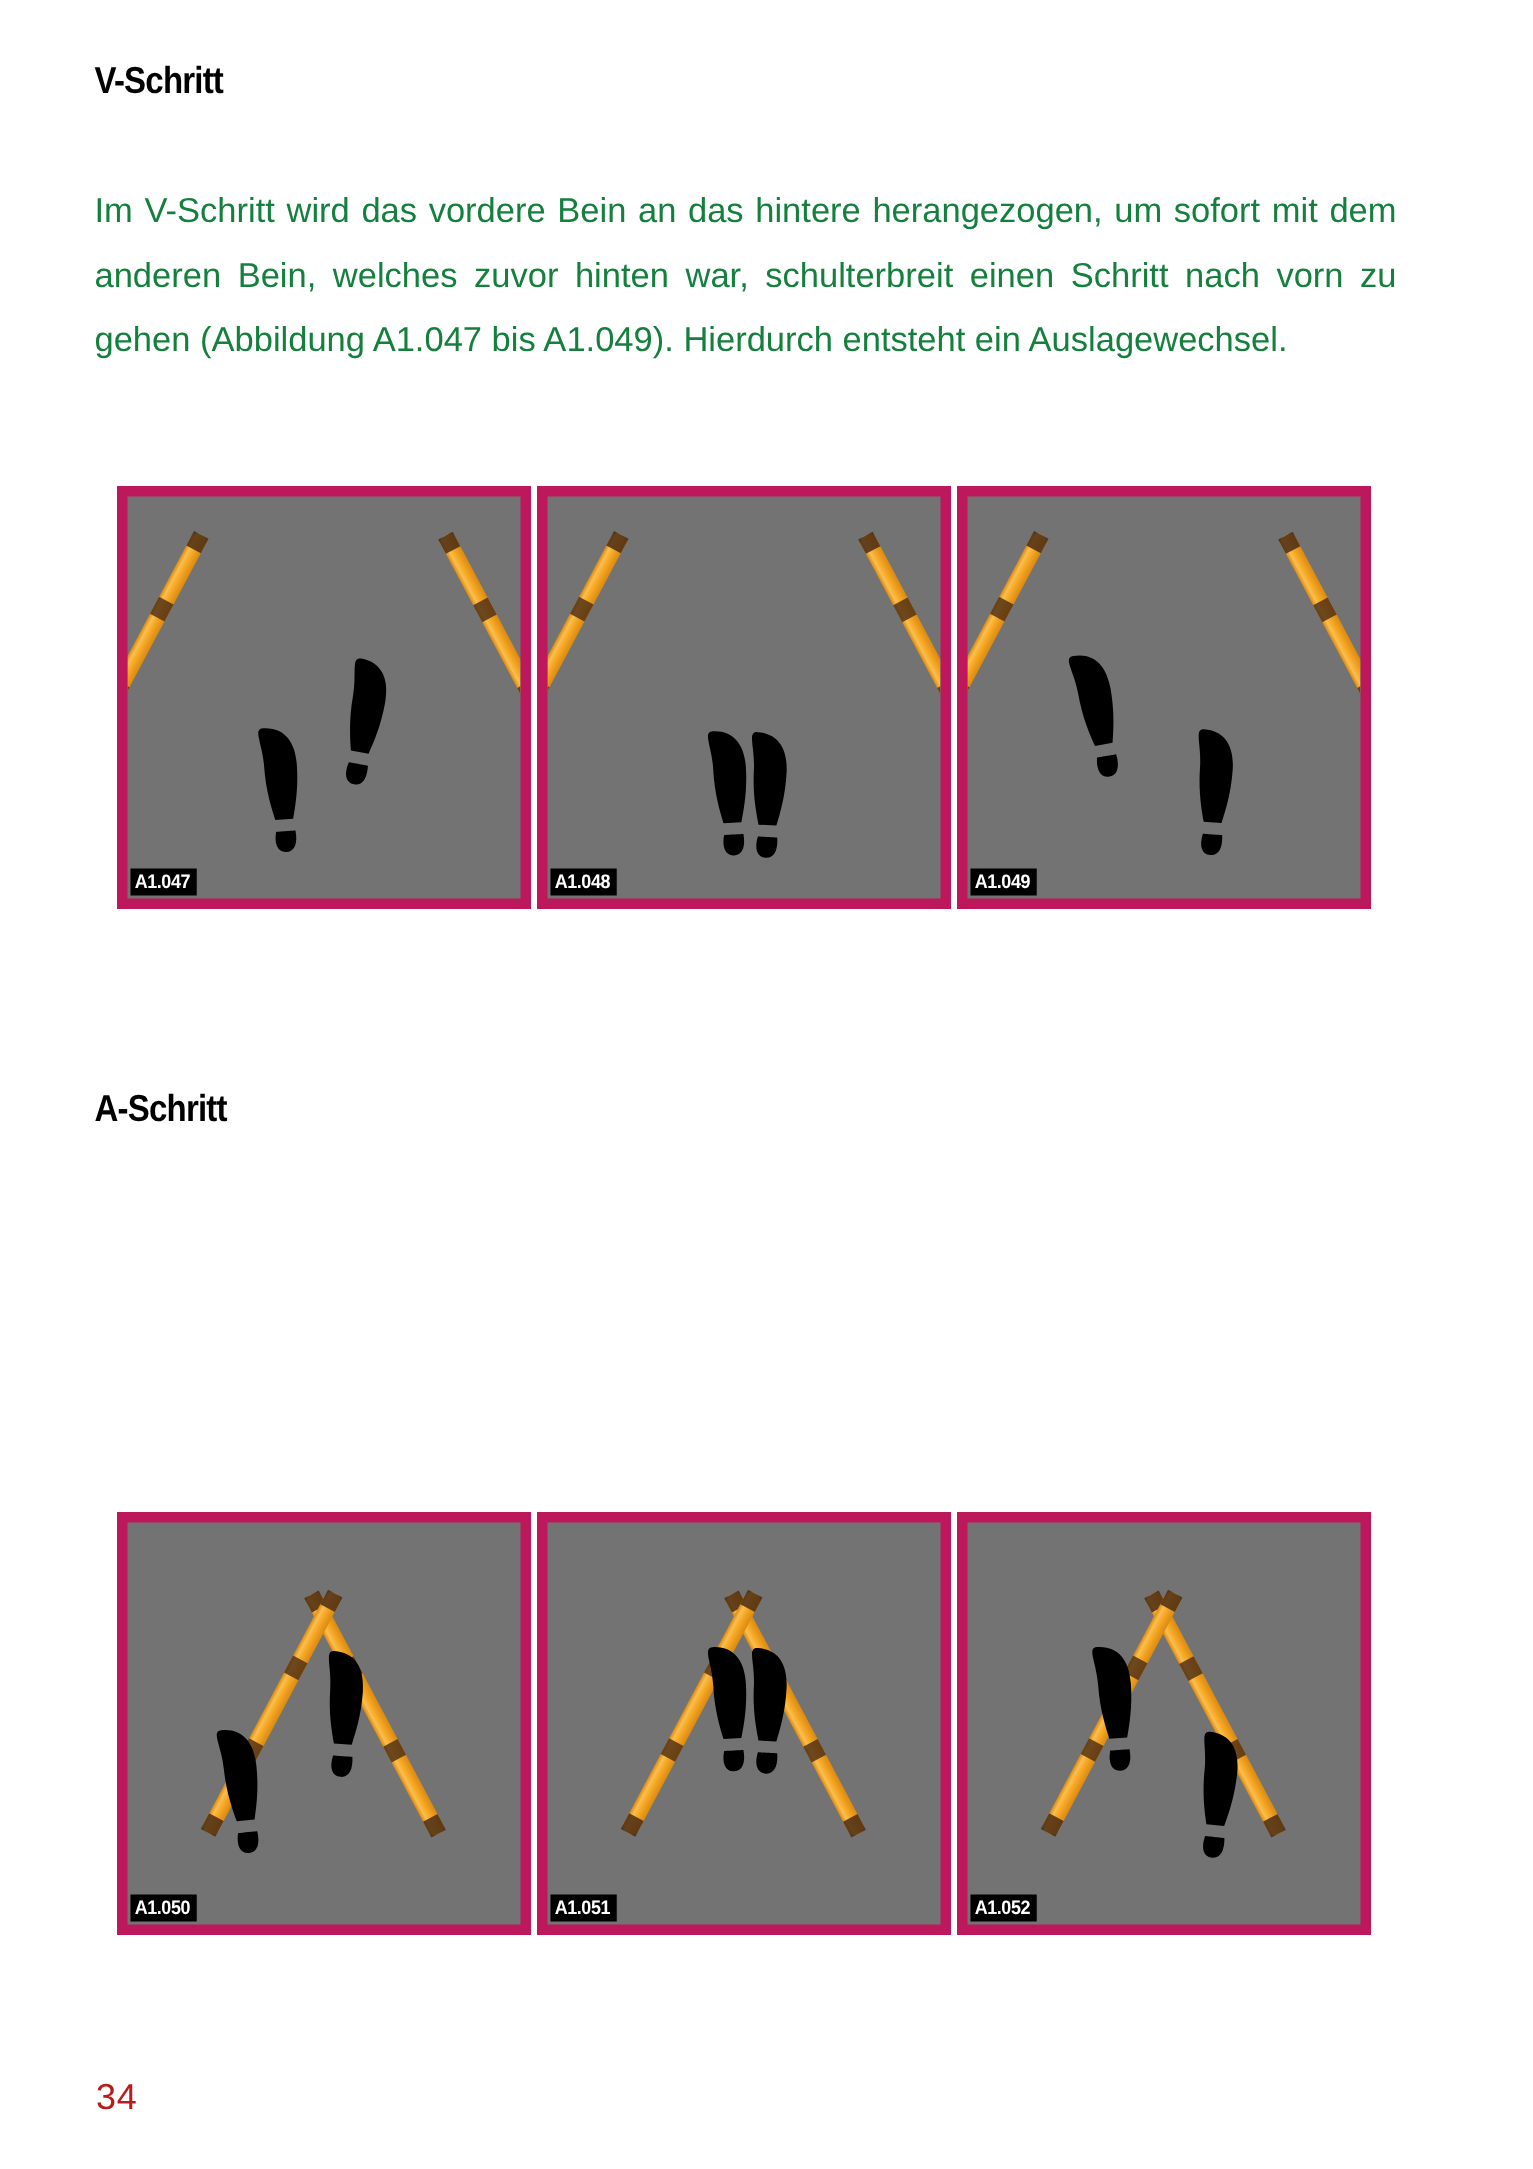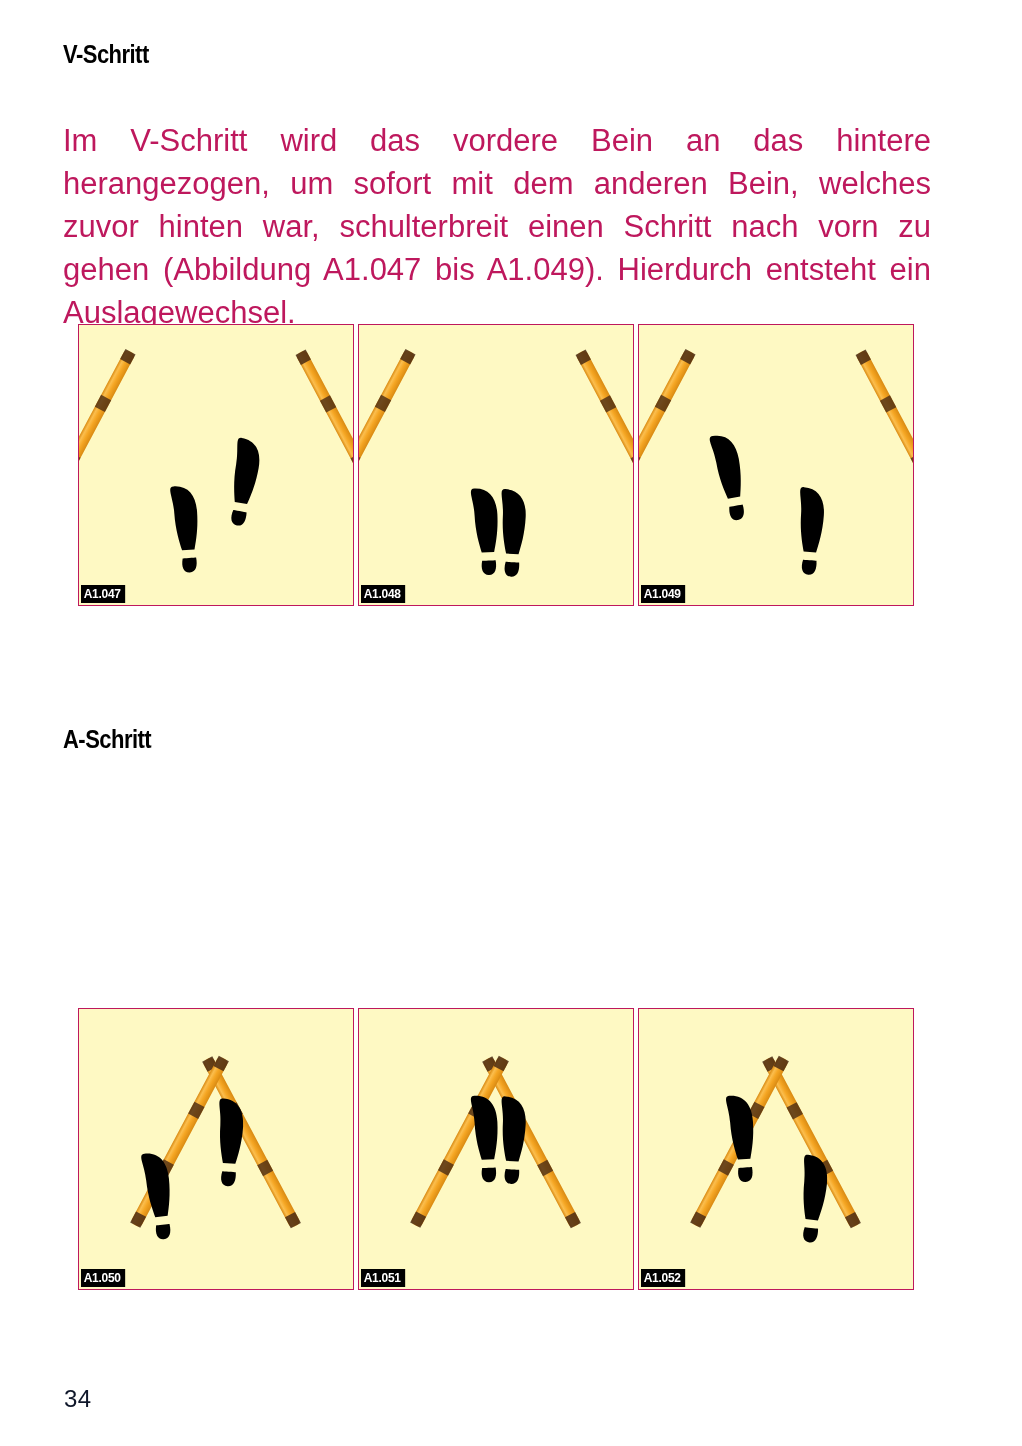--- a/index.html
+++ b/index.html
@@ -38,48 +38,48 @@
     white-space: nowrap;
     line-height: 1.1;
   }
   #heading-v { top: 41px; }
   #heading-a { top: 726px; }
 
   .body-paragraph {
     position: absolute;
     left: 63px;
     width: 868px;
-    font-size: 31px;
+    font-size: 23px;
     line-height: 43px;
     text-align: justify;
     text-justify: inter-word;
     -webkit-hyphens: none;
     hyphens: none;
-    color: #be185d;
+    color: #15803d;
   }
   #para-v { top: 119px; }
   #para-a { top: 804px; }
 
   
   .figure-strip {
     position: absolute;
     left: 78px;
     width: 836px;
     height: 282px;
     display: flex;
     gap: 4px;
   }
   #figstrip-v { top: 324px; }
   #figstrip-a { top: 1008px; justify-content: flex-end; }
 
   .fig-panel {
     position: relative;
     flex: 1 1 0;
-    background: #fef9c3;
-    border: 1px solid #be185d;
+    background: #737373;
+    border: 7px solid #be185d;
     overflow: hidden;
   }
 
   .fig-canvas {
     position: absolute;
     inset: 0;
     width: 100%;
     height: 100%;
     display: block;
   }
@@ -101,21 +101,21 @@
     white-space: nowrap;
     z-index: 5;
   }
 
   
   .page-number {
     position: absolute;
     left: 64px;
     top: 1385px;
     font-size: 24px;
-    color: #0f172a;
+    color: #b91c1c;
     letter-spacing: 0.5px;
   }
 </style>
 </head>
 <body>
 
 <div class="page">
 
   <div class="section-heading" id="heading-v">V-Schritt</div>
 

